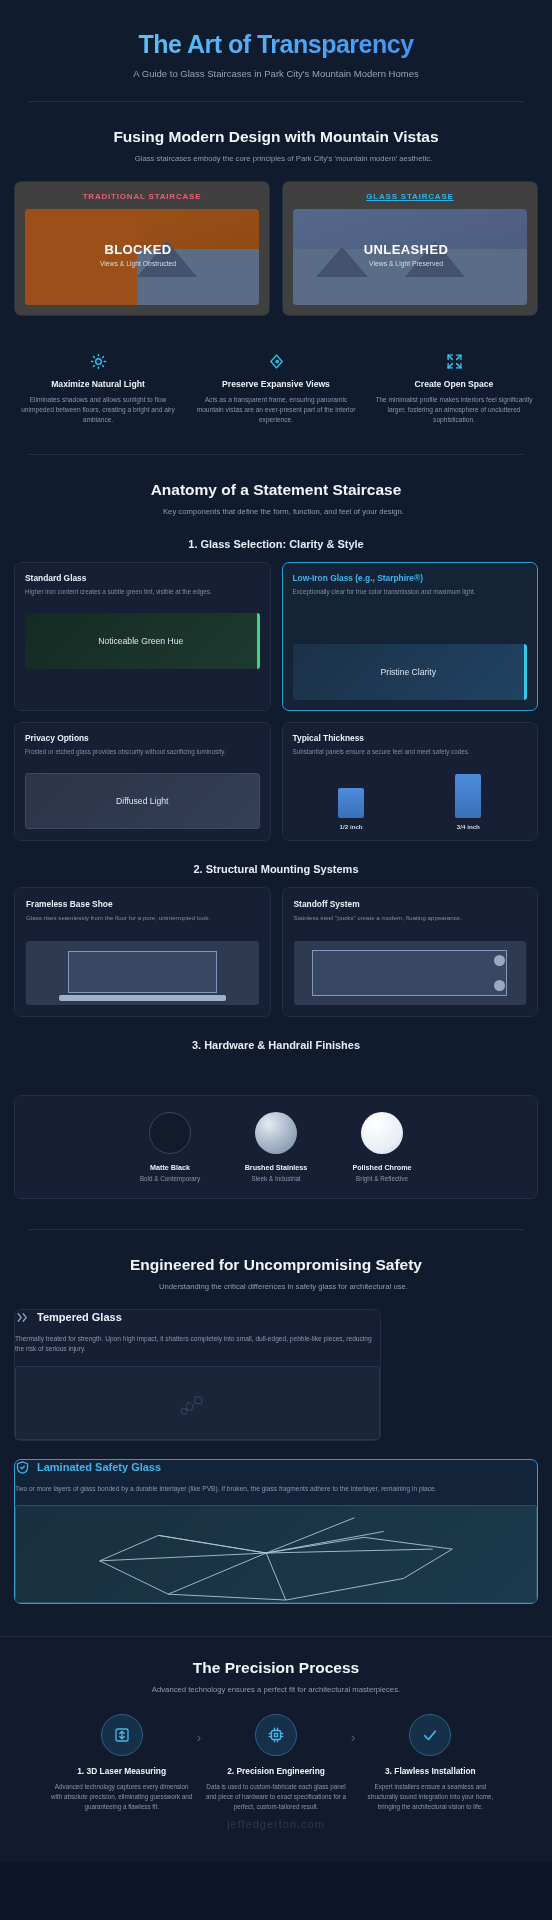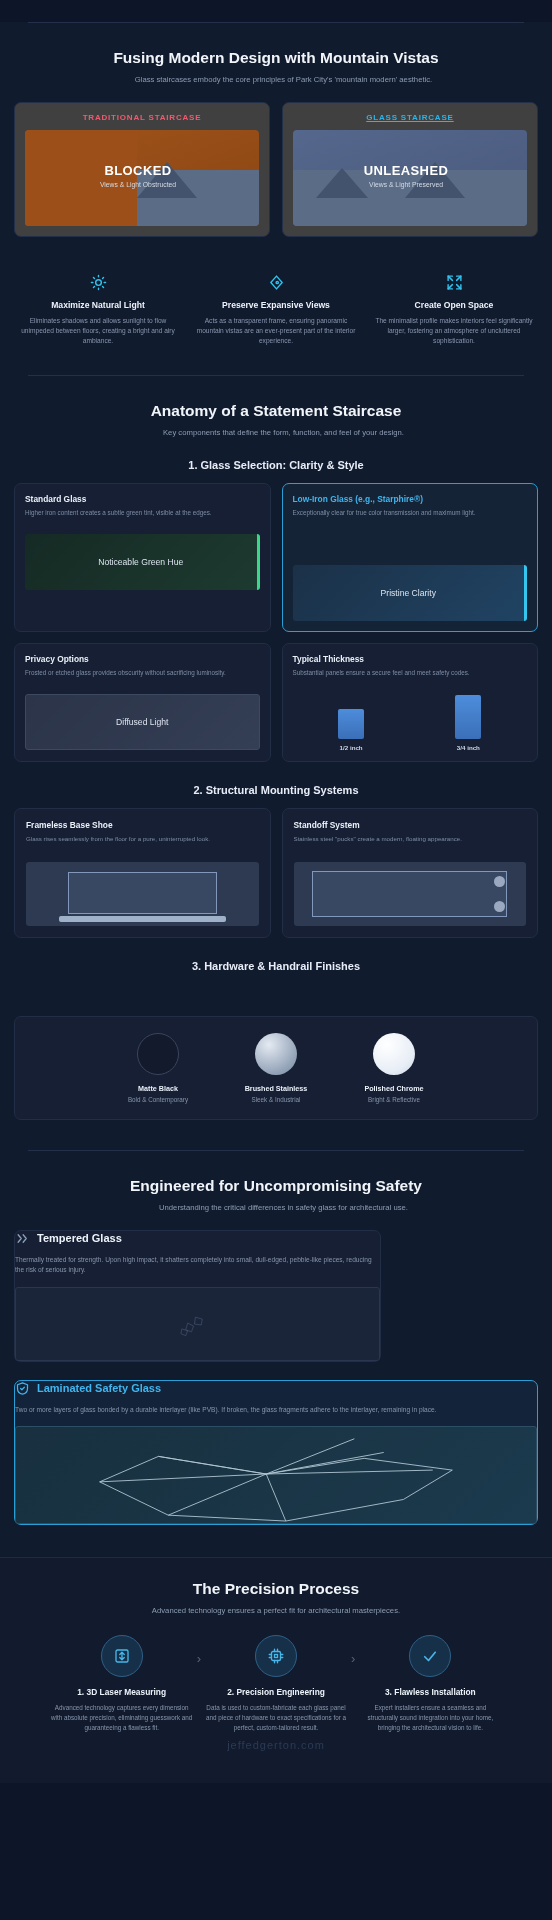--- a/index.html
+++ b/index.html
@@ -82,21 +82,21 @@
   .mount .d { margin-top: 4px; font-size: 6.2px; line-height: 1.5; color: #7e8da5; min-height: 18px; }
   .mviz { margin-top: 10px; height: 64px; background: #2a3category; }
   .mviz { margin-top: 10px; height: 64px; background: #2d3a52; border-radius: 3px; position: relative; padding: 6px; }
   .pane { position: absolute; left: 18%; right: 18%; top: 10px; bottom: 12px; border: 1px solid #8197bb; background: rgba(120,150,195,0.16); }
   .shoe { position: absolute; left: 14%; right: 14%; bottom: 4px; height: 6px; background: #9fb0c9; border-radius: 2px; }
   .pane2 { position: absolute; left: 8%; right: 8%; top: 9px; bottom: 9px; border: 1px solid #8197bb; background: rgba(120,150,195,0.16); }
   .puck { position: absolute; right: 9%; width: 11px; height: 11px; border-radius: 50%; background: #9aa9c0; }
   .puck.p1 { top: 14px; } .puck.p2 { bottom: 14px; }
 
   
-  .finishes { background: #161f33; border: 1px solid #222d46; border-radius: 7px; padding: 16px 10px; display: flex; justify-content: center; gap: 32px; margin-top: 44px; }
+  .finishes { background: #161f33; border: 1px solid #222d46; border-radius: 7px; padding: 16px 10px; display: flex; justify-content: center; gap: 20px; margin-top: 44px; }
   .fin { text-align: center; width: 86px; }
   .dot { width: 42px; height: 42px; border-radius: 50%; margin: 0 auto; }
   .dot.black { background: #121a2b; border: 1px solid #3a4considering; border: 1px solid #39455e; }
   .dot.steel { background: radial-gradient(circle at 33% 28%, #e4eaf2, #93a3b8 70%, #76869c); }
   .dot.chrome { background: radial-gradient(circle at 33% 28%, #ffffff, #e8eef6 65%, #c9d4e2); }
   .fin h6 { margin-top: 9px; font-size: 7.2px; font-weight: bold; color: #eaf1f9; }
   .fin span { display: block; margin-top: 3px; font-size: 6.3px; color: #8795ad; }
 
   
   .safecard { background: #161f33; border: 1px solid #222d46; border-radius: 7px; padding: 0; margin-top: 18px; }
@@ -119,20 +119,24 @@
   .step h5 { margin-top: 10px; font-size: 8.4px; font-weight: bold; color: #eef4fb; }
   .step p { margin-top: 6px; font-size: 6.3px; line-height: 1.55; color: #8795ad; }
   .arrow { color: #55647e; font-size: 13px; margin-top: 16px; }
   .watermark { text-align: center; font-size: 11px; color: #2b3a55; letter-spacing: 1px; padding: 6px 0 2px; }
 </style>
 </head>
 <body>
 
 <div class="page">
 
+  <div class="hero">
+    <h1>The Art of Transparency</h1>
+    <p>A Guide to Glass Staircases in Park City's Mountain Modern Homes</p>
+  </div>
   <div class="hr"></div>
 
   <div class="sec">
     <h2>Fusing Modern Design with Mountain Vistas</h2>
     <div class="sub">Glass staircases embody the core principles of Park City's 'mountain modern' aesthetic.</div>
   </div>
 
   <div class="inner">
 
     <div class="compare">

